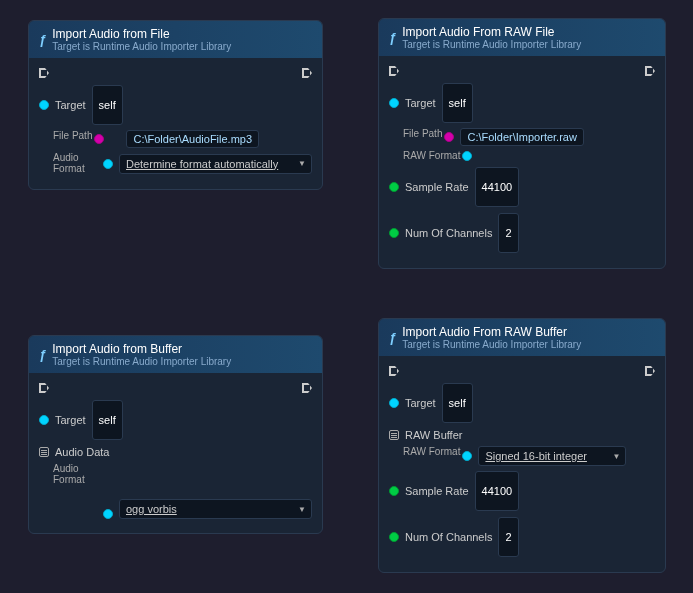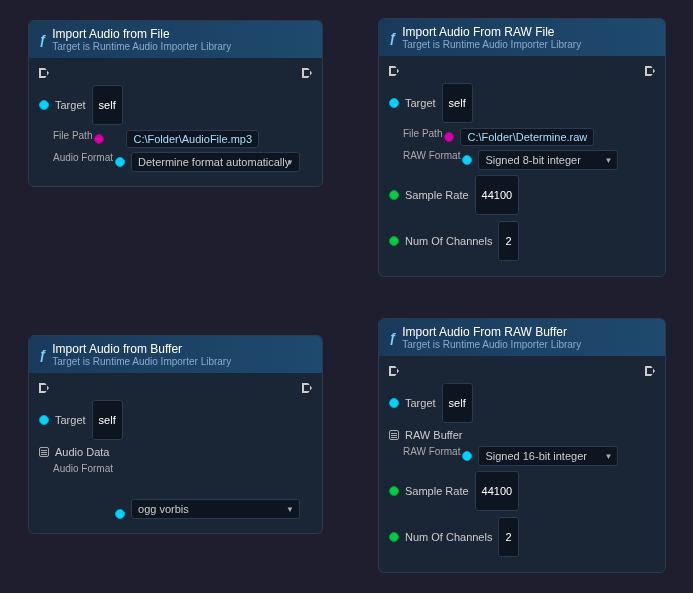--- a/index.html
+++ b/index.html
@@ -152,21 +152,22 @@
     .dropdown-wrapper::after {
       content: '▼';
       position: absolute;
       right: 6px;
       color: #aaa;
       font-size: 8px;
       pointer-events: none;
     }
 
     .dropdown-wrapper select {
-      padding-right: 8px;
+      padding-right: 32px;
+      text-decoration: underline;
     }
 
     
     #node-import-file {
       left: 28px;
       top: 20px;
       width: 295px;
     }
 
     #node-import-raw-file {
@@ -249,36 +250,27 @@
     </div>
     <div class="pin-row">
       <span class="pin-dot cyan"></span>
       <span class="pin-label">Target</span>
       <span class="pin-value">self</span>
     </div>
     <div class="pin-indent">
       <span class="field-label">File Path</span>
       <div style="display:flex; align-items:center; gap:6px;">
         <span class="pin-dot pink"></span>
-        <span class="field-value">C:\Folder\Determine.raw</span>
+        <span class="field-value">C:\Folder\Importer.raw</span>
       </div>
     </div>
     <div class="pin-indent">
       <span class="field-label">RAW Format</span>
       <div style="display:flex; align-items:center; gap:6px;">
         <span class="pin-dot cyan"></span>
-        <div class="dropdown-wrapper">
-          <select class="dropdown-select">
-            <option>Signed 8-bit integer</option>
-            <option>Signed 16-bit integer</option>
-            <option>Signed 32-bit integer</option>
-            <option>Unsigned 8-bit integer</option>
-            <option>Float 32-bit</option>
-          </select>
-        </div>
       </div>
     </div>
     <div class="pin-row">
       <span class="pin-dot green"></span>
       <span class="pin-label">Sample Rate</span>
       <span class="pin-value">44100</span>
     </div>
     <div class="pin-row">
       <span class="pin-dot green"></span>
       <span class="pin-label">Num Of Channels</span>

